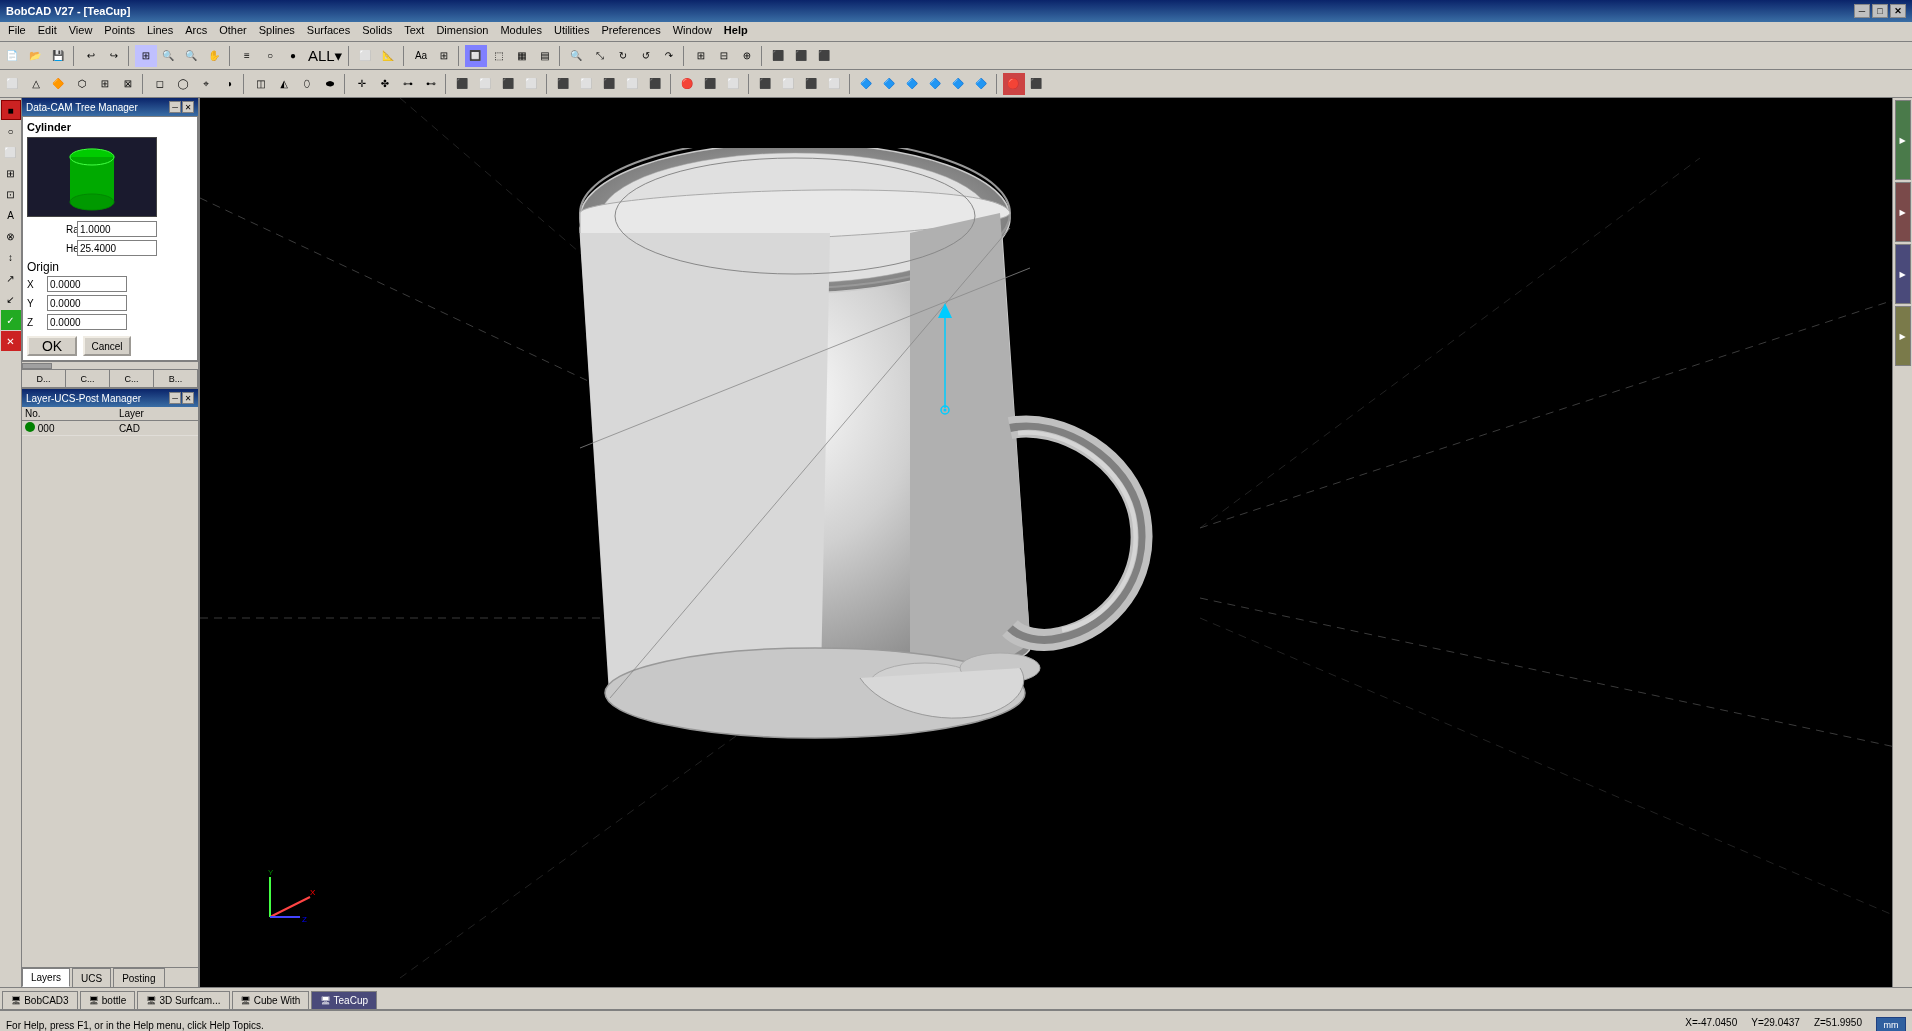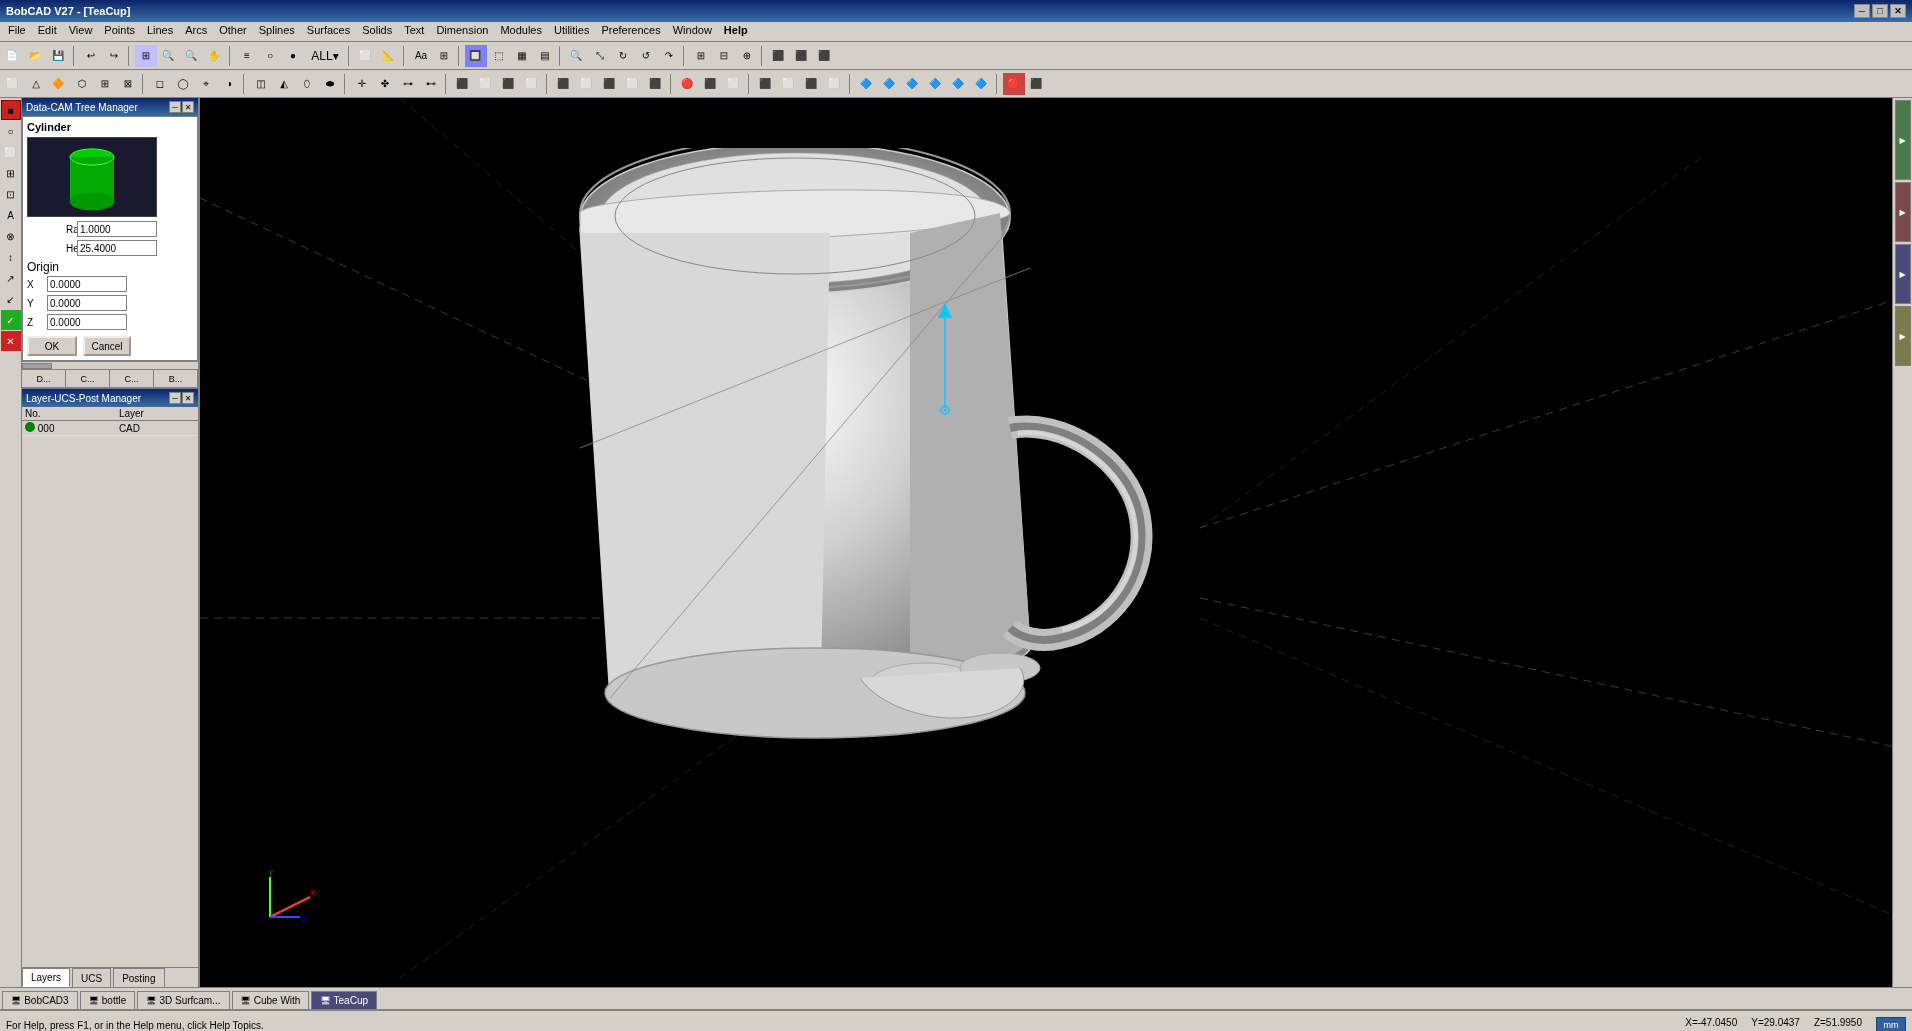--- a/index.html
+++ b/index.html
@@ -167,21 +167,21 @@
     .xyz-label { width: 15px; color: #000; font-size: 10px; }
 
     .origin-section { margin-top: 4px; }
     .origin-title { font-size: 12px; margin-bottom: 2px; color: #000; }
 
     .btn-row { display: flex; gap: 6px; margin-top: 6px; }
     .ok-btn {
       width: 50px; height: 20px;
       background: #d4d0c8;
       border: 2px outset #f0ece4;
-      font-size: 10px;
+      font-size: 14px;
       cursor: pointer;
     }
     .cancel-btn {
       width: 48px; height: 20px;
       background: #d4d0c8;
       border: 2px outset #f0ece4;
       font-size: 10px;
       cursor: pointer;
     }
 
@@ -411,21 +411,21 @@
   <div class="tb-btn">↪</div>
   <div class="tb-separator"></div>
   <div class="tb-btn" style="background:#c0c0ff;">⊞</div>
   <div class="tb-btn">🔍</div>
   <div class="tb-btn">🔍</div>
   <div class="tb-btn">✋</div>
   <div class="tb-separator"></div>
   <div class="tb-btn">≡</div>
   <div class="tb-btn">○</div>
   <div class="tb-btn">●</div>
-  <div class="tb-btn" style="width:40px; font-size:12px;text-align:right;">ALL▾</div>
+  <div class="tb-btn" style="width:40px; font-size:15px;text-align:right;">ALL▾</div>
   <div class="tb-separator"></div>
   <div class="tb-btn">⬜</div>
   <div class="tb-btn">📐</div>
   <div class="tb-separator"></div>
   <div class="tb-btn">Aa</div>
   <div class="tb-btn">⊞</div>
   <div class="tb-separator"></div>
   <div class="tb-btn" style="background:#8080ff;">🔲</div>
   <div class="tb-btn">⬚</div>
   <div class="tb-btn">▦</div>

